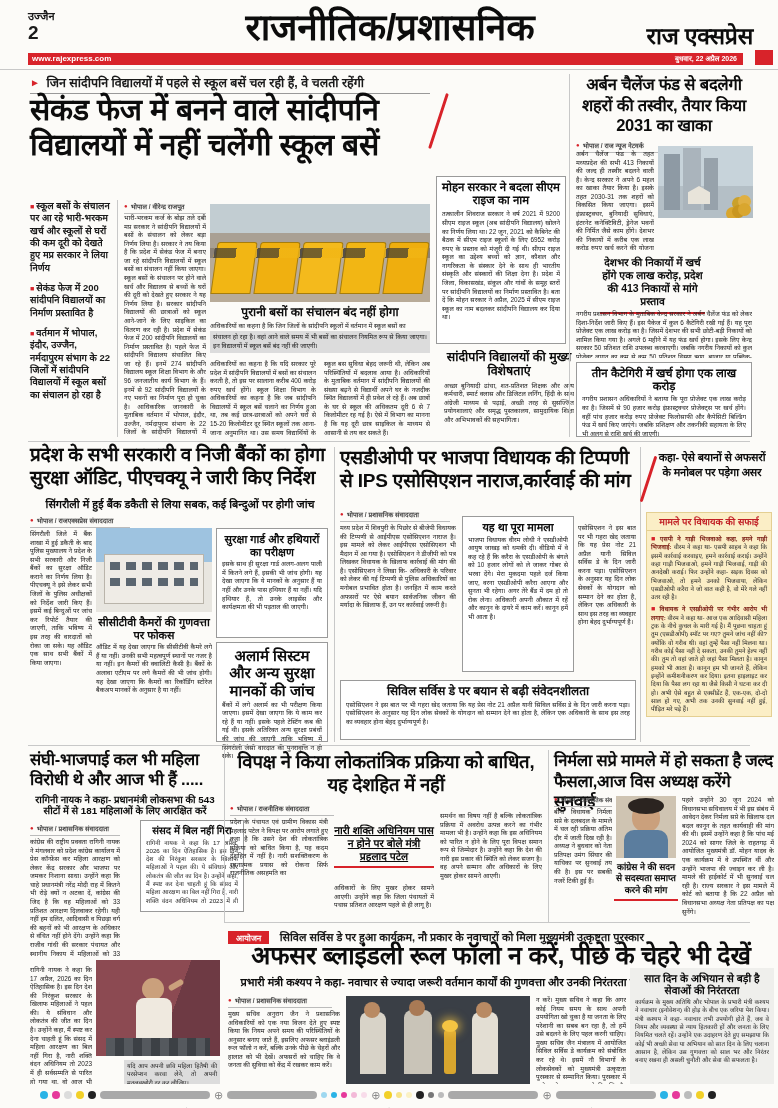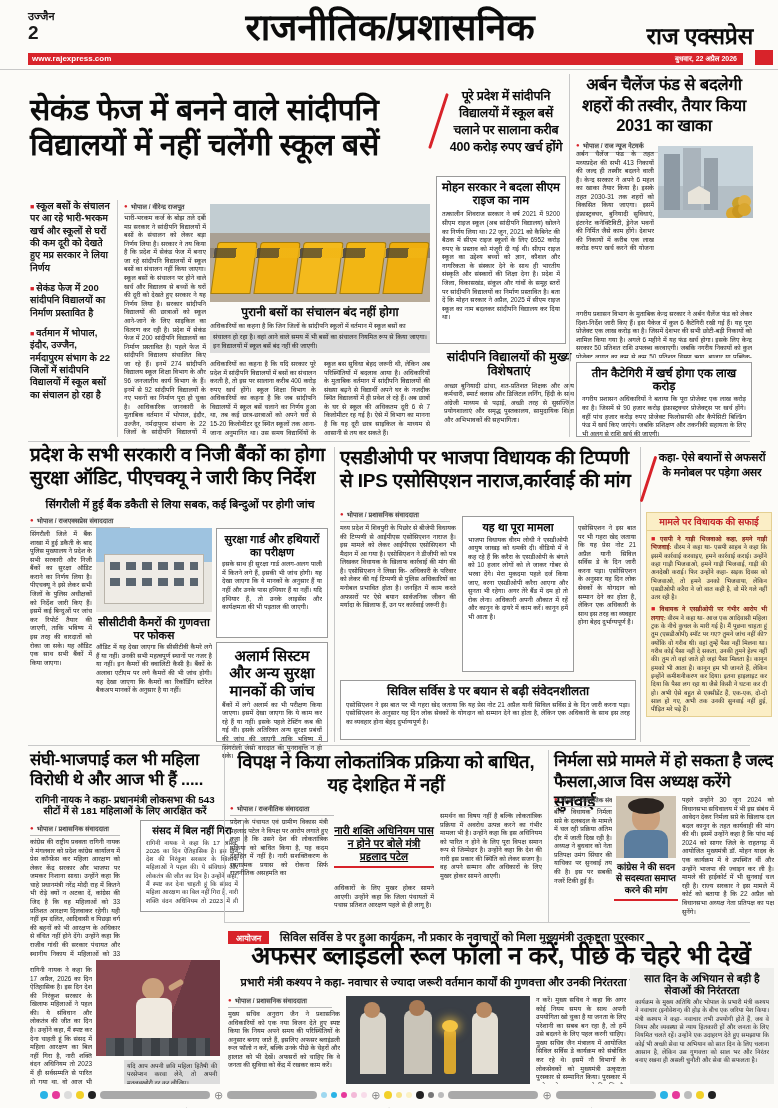--- a/index.html
+++ b/index.html
@@ -42,20 +42,24 @@
   </div>
   <div class="abs hl" style="left:150px;top:8px;width:480px;text-align:center;font-size:37px;">राजनीतिक/प्रशासनिक</div>
   <div class="abs hl" style="left:588px;top:24px;width:165px;text-align:right;font-size:23px;">राज एक्सप्रेस</div>
   <div class="abs redbar" style="left:28px;top:53px;width:715px;height:12px;">
     <span style="font-size:8px;font-weight:bold;padding-left:4px;line-height:12px;float:left;">www.rajexpress.com</span>
     <span style="font-size:7px;font-weight:bold;padding-right:6px;line-height:12px;float:right;">बुधवार, 22 अप्रैल 2026</span>
   </div>
   <div class="abs redbar" style="left:755px;top:50px;width:18px;height:15px;"></div>
   <div class="abs hr" style="left:0;top:69px;width:778px;"></div>
 
+  <div class="abs" style="left:30px;top:74px;width:400px;border-bottom:1px solid #999;padding-bottom:2px;font-size:12.5px;font-weight:bold;">
+    <span class="dot" style="font-size:10px;color:#d8232a;">►</span>
+    <span>जिन सांदीपनि विद्यालयों में पहले से स्कूल बसें चल रही हैं, वे चलती रहेंगी</span>
+  </div>
   <div class="abs hl" style="left:30px;top:92px;width:402px;font-size:30px;line-height:1.18;">सेकंड फेज में बनने वाले सांदीपनि विद्यालयों में नहीं चलेंगी स्कूल बसें</div>
 
   <div class="abs" style="left:30px;top:200px;width:88px;height:237px;border-right:1px solid #c8c8c8;padding-right:6px;">
     <div style="font-size:9.5px;font-weight:bold;line-height:1.3;margin-bottom:8px;">
       <span class="sq">■</span><span>स्कूल बसों के संचालन पर आ रहे भारी-भरकम खर्च और स्कूलों से घरों की कम दूरी को देखते हुए मप्र सरकार ने लिया निर्णय</span>
     </div>
     <div style="font-size:9.5px;font-weight:bold;line-height:1.3;margin-bottom:8px;">
       <span class="sq">■</span><span>सेकंड फेज में 200 सांदीपनि विद्यालयों का निर्माण प्रस्तावित है</span>
     </div>
     <div style="font-size:9.5px;font-weight:bold;line-height:1.3;">
@@ -83,21 +87,20 @@
   <div class="abs" style="left:210px;top:306px;width:220px;">
     <div class="btitle" style="font-size:12px;">पुरानी बसों का संचालन बंद नहीं होगा</div>
     <div class="body" style="margin-top:2px;">अधिकारियों का कहना है कि जिन जिलों के सांदीपनि स्कूलों में वर्तमान में स्कूल बसों का</div>
     <div class="body shade" style="margin-top:1px;">संचालन हो रहा है। वहां आने वाले समय में भी बसों का संचालन नियमित रूप से किया जाएगा। इन विद्यालयों में स्कूल बसें बंद नहीं की जाएगी।</div>
   </div>
 
   <div class="abs body" style="left:210px;top:360px;width:106px;height:77px;">अधिकारियों का कहना है कि यदि सरकार पूरे प्रदेश में सांदीपनि विद्यालयों में बसों का संचालन करती है, तो इस पर सालाना करीब 400 करोड़ रुपए खर्च होंगे। स्कूल शिक्षा विभाग के अधिकारियों का कहना है कि जब सांदीपनि विद्यालयों में स्कूल बसें चलाने का निर्णय हुआ था, तब कई छात्र-छात्राओं को अपने घरों से 15-20 किलोमीटर दूर स्थित स्कूलों तक आना-जाना अनुमानित था। उस समय विद्यार्थियों के लिए</div>
   <div class="abs body" style="left:324px;top:360px;width:106px;height:77px;">स्कूल बस सुविधा बेहद जरूरी थी, लेकिन अब परिस्थितियों में बदलाव आया है। अधिकारियों के मुताबिक वर्तमान में सांदीपनि विद्यालयों की संख्या बढ़ने से विद्यार्थी अपने घर के नजदीक स्थित विद्यालयों में ही प्रवेश ले रहे हैं। अब छात्रों के घर से स्कूल की अधिकतम दूरी 6 से 7 किलोमीटर रह गई है। ऐसे में विभाग का मानना है कि यह दूरी छात्र साइकिल के माध्यम से आसानी से तय कर सकते हैं।</div>
 
   <div class="slash" style="left:437px;top:92px;height:58px;transform:rotate(18deg);"></div>
-  <div class="abs hl" style="left:446px;top:88px;width:120px;font-size:12.5px;text-align:center;line-height:1.35;">पूरे प्रदेश में सांदीपनि विद्यालयों में स्कूल बसें चलाने पर सालाना करीब 400 करोड़ रुपए खर्च होंगे</div>
 
   <div class="abs boxed" style="left:436px;top:176px;width:130px;height:168px;">
     <div class="btitle" style="font-size:11.5px;">मोहन सरकार ने बदला सीएम राइज का नाम</div>
     <div class="body" style="margin-top:3px;height:130px;">तत्कालीन शिवराज सरकार ने वर्ष 2021 में 9200 सीएम राइज स्कूल (अब सांदीपनि विद्यालय) खोलने का निर्णय लिया था। 22 जून, 2021 को कैबिनेट की बैठक में सीएम राइज स्कूलों के लिए 6952 करोड़ रुपए के प्रस्ताव को मंजूरी दी गई थी। सीएम राइज स्कूल का उद्देश्य बच्चों को ज्ञान, कौशल और नागरिकता के संस्कार देने के साथ ही भारतीय संस्कृति और संस्कारों की शिक्षा देना है। प्रदेश में जिला, विकासखंड, संकुल और गांवों के समूह स्तरों पर सांदीपनि विद्यालयों का निर्माण प्रस्तावित है। बता दें कि मोहन सरकार ने अप्रैल, 2025 में सीएम राइज स्कूल का नाम बदलकर सांदीपनि विद्यालय कर दिया था।</div>
   </div>
 
   <div class="abs" style="left:444px;top:350px;width:130px;height:87px;overflow:hidden;">
     <div class="btitle" style="font-size:12.5px;">सांदीपनि विद्यालयों की मुख्य विशेषताएं</div>
     <div class="body" style="margin-top:3px;">अच्छा बुनियादी ढांचा, शत-प्रतिशत शिक्षक और अन्य कर्मचारी, स्मार्ट क्लास और डिजिटल लर्निंग, हिंदी के साथ अंग्रेजी माध्यम से पढ़ाई, अच्छी तरह से सुसज्जित प्रयोगशालाएं और समृद्ध पुस्तकालय, सामुदायिक शिक्षा और अभिभावकों की सहभागिता।</div>
   </div>
@@ -113,20 +116,21 @@
     <div style="position:absolute;inset:0;background:linear-gradient(#c7d3da 0 55%,#b4bfc6 55% 100%);"></div>
     <div style="position:absolute;left:6px;top:8px;width:16px;height:56px;background:#8e9aa4;"></div>
     <div style="position:absolute;left:25px;top:2px;width:18px;height:62px;background:#aab4bc;"></div>
     <div style="position:absolute;left:46px;top:12px;width:14px;height:52px;background:#97a2ab;"></div>
     <div style="position:absolute;left:30px;top:40px;width:22px;height:18px;background:#e8e4da;clip-path:polygon(0 35%,50% 0,100% 35%,100% 100%,0 100%);"></div>
     <div style="position:absolute;right:2px;bottom:2px;width:34px;height:30px;">
       <div style="position:absolute;bottom:0;right:0;width:13px;height:13px;border-radius:50%;background:#d9a62e;box-shadow:-6px 2px 0 #c9961f,-12px 4px 0 #d9a62e,0 -8px 0 #e0b043,-6px -6px 0 #caa12c;"></div>
     </div>
   </div>
   <div class="abs body" style="left:576px;top:150px;width:78px;height:100px;">अर्बन चैलेंज फंड के तहत मध्यप्रदेश की सभी 413 निकायों की जल्द ही तस्वीर बदलने वाली है। केन्द्र सरकार ने अपने 6 महल का खाका तैयार किया है। इसके तहत 2030-31 तक शहरों को विकसित किया जाएगा। इसमें इंफ्रास्ट्रक्चर, बुनियादी सुविधाएं, इंटरनेट कनेक्टिविटी, ड्रेनेज भवनों की निर्मित जैसे काम होंगे। देशभर की निकायों में करीब एक लाख करोड़ रुपए खर्च करने की योजना है। इसके लिए मध्यप्रदेश की सभी निकायों से केन्द्र ने प्रस्ताव मांगे हैं।</div>
+  <div class="abs inset redline" style="left:600px;top:256px;width:105px;font-size:10.5px;">देशभर की निकायों में खर्च होंगे एक लाख करोड़, प्रदेश की 413 निकायों से मांगे प्रस्ताव</div>
   <div class="abs body" style="left:576px;top:252px;width:20px;height:100px;"></div>
   <div class="abs body" style="left:576px;top:310px;width:176px;height:48px;">नगरीय प्रशासन विभाग के मुताबिक केन्द्र सरकार ने अर्बन चैलेंज फंड को लेकर दिशा-निर्देश जारी किए हैं। इस पैकेज में कुल 6 कैटेगिरी रखी गई हैं। यह पूरा प्रोजेक्ट एक लाख करोड़ का है। जिसमें देशभर की सभी छोटी-बड़ी निकायों को शामिल किया गया है। अगले 6 महीने में यह फंड खर्च होगा। इसके लिए केन्द्र सरकार 50 प्रतिशत राशि उपलब्ध करवाएगी। जबकि नगरीय निकायों को कुल प्रोजेक्ट लागत का कम से कम 50 प्रतिशत हिस्सा ऋण, बाजार या पब्लिक-प्राइवेट पार्टनरशिप (पीपीपी) के माध्यम से जुटाना होगा। वहीं इसमें जनप्रतिनिधियों को भी शामिल किया गया है।</div>
   <div class="abs boxed" style="left:576px;top:362px;width:176px;height:75px;">
     <div class="btitle" style="font-size:11.5px;">तीन कैटेगिरी में खर्च होगा एक लाख करोड़</div>
     <div class="body" style="margin-top:2px;height:48px;">नगरीय प्रशासन अधिकारियों ने बताया कि पूरा प्रोजेक्ट एक लाख करोड़ का है। जिसमें से 90 हजार करोड़ इंफ्रास्ट्रक्चर प्रोजेक्ट्स पर खर्च होंगे। वहीं पांच हजार करोड़ रुपए प्रोजेक्ट फिलोसाफी और कैपेसिटी बिल्डिंग फंड में खर्च किए जाएंगे। जबकि प्रशिक्षण और तकनीकी सहायता के लिए भी अलग से राशि खर्च की जाएगी।</div>
   </div>
 
   <div class="abs hr" style="left:28px;top:441px;width:722px;"></div>
 
   <div class="abs hl" style="left:30px;top:444px;width:300px;font-size:19px;line-height:1.2;">प्रदेश के सभी सरकारी व निजी बैंकों का होगा सुरक्षा ऑडिट, पीएचक्यू ने जारी किए निर्देश</div>

